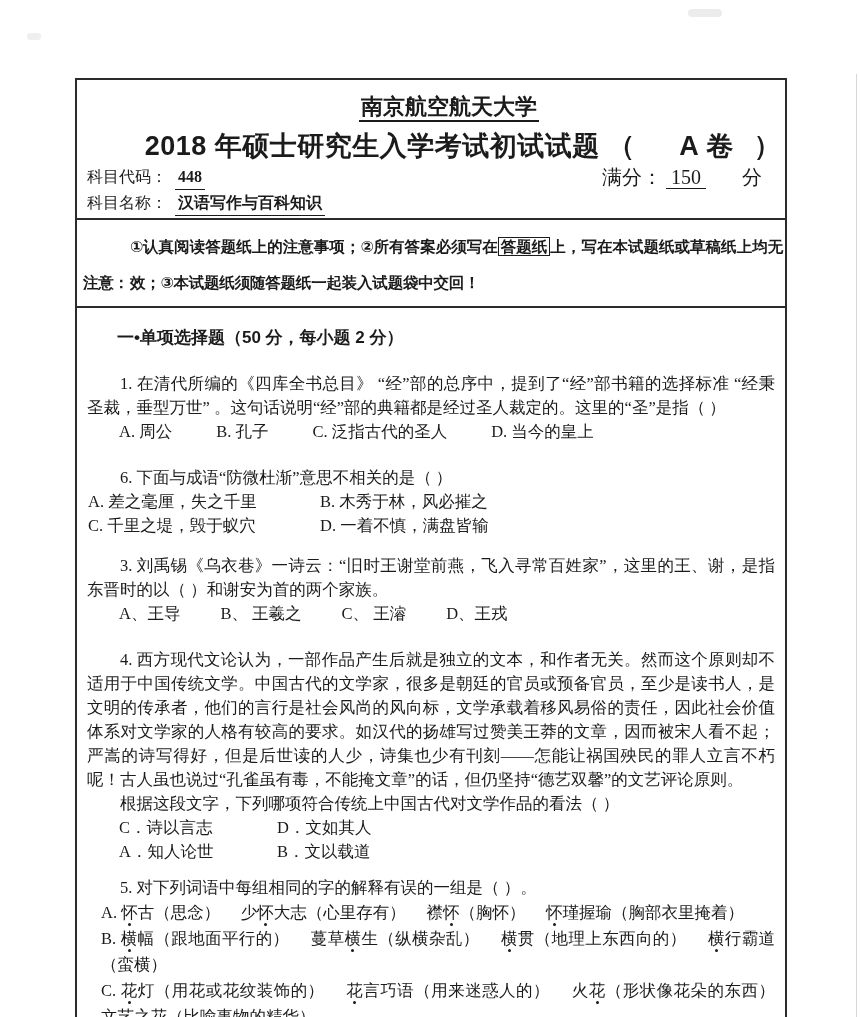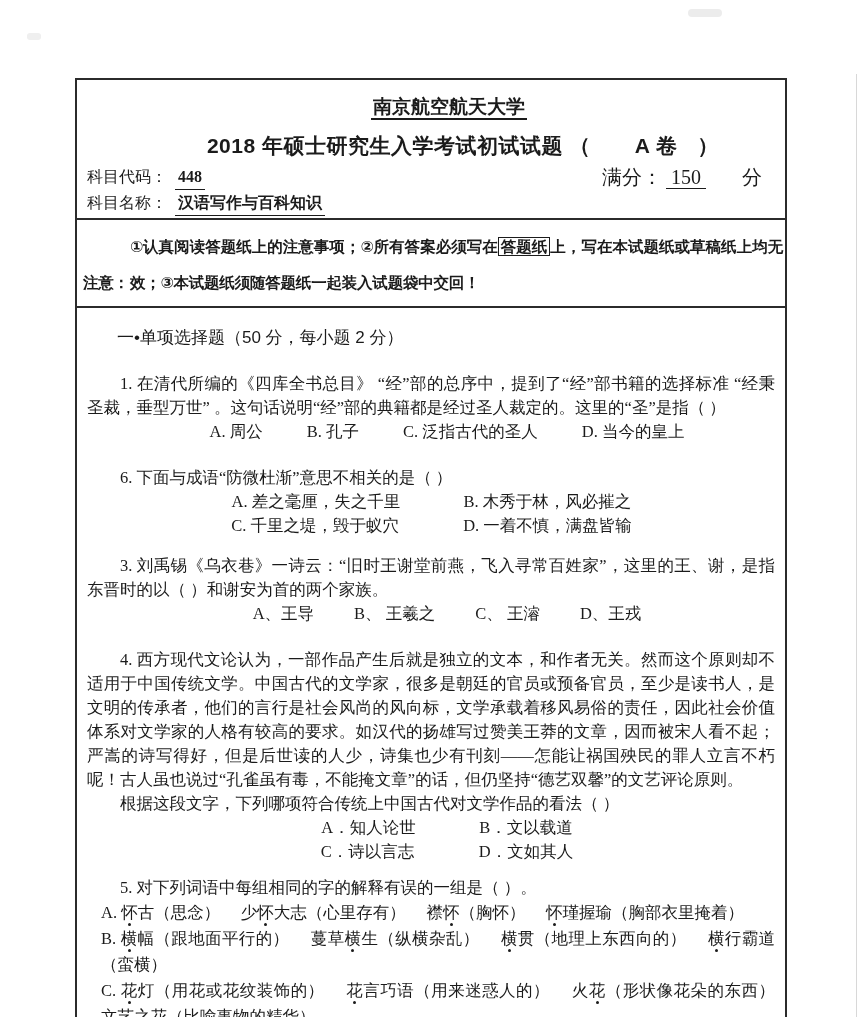--- a/index.html
+++ b/index.html
@@ -24,27 +24,27 @@
     width: 712px; height: 1200px;
     border: 2px solid #2b2b2b;
     background: #fff;
   }
 
   
   .hdr { border-bottom: 2px solid #2b2b2b; padding: 8px 0 2px; position: relative; }
   .university {
     margin: 6px 0 0; text-align: center;
     font-family: "Liberation Sans", "DejaVu Sans", sans-serif;
-    font-weight: bold; font-size: 19px; line-height: 26px; padding-left: 36px;
+    font-weight: bold; font-size: 22px; line-height: 26px; padding-left: 36px;
   }
   .university .u-line { border-bottom: 2px solid #1b1b1b; padding: 0 2px 1px; }
   .exam-title {
     margin: 12px 0 0 64px; text-align: center;
     font-family: "Liberation Sans", "DejaVu Sans", sans-serif;
-    font-weight: bold; font-size: 21px; line-height: 28px;
+    font-weight: bold; font-size: 27px; line-height: 28px;
     letter-spacing: 0.5px;
   }
   .exam-title .paper-type { padding: 0 6px 0 44px; }
   .exam-title .paren-close { padding-left: 14px; }
 
   .meta { position: relative; margin: 4px 0 0 10px; font-size: 16px; }
   .meta-line { display: flex; align-items: baseline; line-height: 25px; }
   .meta-label { flex: none; }
   .meta-value { margin-left: 8px; border-bottom: 1.5px solid #1b1b1b; padding: 0 3px 0; font-weight: bold; }
   .meta-right { position: absolute; left: 515px; top: 0; font-size: 20px; white-space: nowrap; }
@@ -61,28 +61,28 @@
     letter-spacing: -0.2px;
   }
   .notice-label { flex: none; }
   .notice-text { margin-left: 1px; text-align: justify; }
   .boxed { border: 1.5px solid #1b1b1b; padding: 0 2px; }
 
   
   .content { padding: 10px 10px 0; font-size: 16.5px; line-height: 24px; }
   .section-title {
     font-family: "Liberation Sans", "DejaVu Sans", sans-serif;
-    font-weight: normal; font-size: 17px;
+    font-weight: bold; font-size: 17px;
     margin: 8px 0 0 30px; line-height: 24px;
   }
   .question { margin-top: 22px; }
   .question.mt16 { margin-top: 16px; }
   .question.mt14 { margin-top: 12px; }
   .stem { margin: 0; text-indent: 2em; text-align: justify; }
-  .opt-row { display: flex; margin-left: 32px; white-space: nowrap; justify-content: center; }
+  .opt-row { display: flex; margin-left: 32px; white-space: nowrap; }
   .opt-row.tight { margin-left: 1px; }
   .opt-row.g44 > .opt:not(:last-child) { margin-right: 44px; }
   .opt-row.g40 > .opt:not(:last-child) { margin-right: 40px; }
   .opt-row.cols232 > .opt:first-child { width: 232px; }
   .opt-row.cols158 > .opt:first-child { width: 158px; }
   .opt-line { margin-left: 14px; line-height: 26px; text-align: justify; }
 
   
   .emph { position: relative; }
   .emph::after {
@@ -161,26 +161,26 @@
         <span class="opt">B、 王羲之</span>
         <span class="opt">C、 王濬</span>
         <span class="opt">D、王戎</span>
       </div>
     </div>
 
     <div class="question">
       <p class="stem">4. 西方现代文论认为，一部作品产生后就是独立的文本，和作者无关。然而这个原则却不适用于中国传统文学。中国古代的文学家，很多是朝廷的官员或预备官员，至少是读书人，是文明的传承者，他们的言行是社会风尚的风向标，文学承载着移风易俗的责任，因此社会价值体系对文学家的人格有较高的要求。如汉代的扬雄写过赞美王莽的文章，因而被宋人看不起；严嵩的诗写得好，但是后世读的人少，诗集也少有刊刻——怎能让祸国殃民的罪人立言不朽呢！古人虽也说过“孔雀虽有毒，不能掩文章”的话，但仍坚持“德艺双馨”的文艺评论原则。</p>
       <p class="stem">根据这段文字，下列哪项符合传统上中国古代对文学作品的看法（      ）</p>
       <div class="opt-row cols158">
+        <span class="opt">C．诗以言志</span>
+        <span class="opt">D．文如其人</span>
+      </div>
+      <div class="opt-row cols158">
         <span class="opt">A．知人论世</span>
         <span class="opt">B．文以载道</span>
-      </div>
-      <div class="opt-row cols158">
-        <span class="opt">C．诗以言志</span>
-        <span class="opt">D．文如其人</span>
       </div>
     </div>
 
     <div class="question mt14">
       <p class="stem">5.  对下列词语中每组相同的字的解释有误的一组是（      ）。</p>
       <div class="opt-line">A. <span class="emph">怀</span>古（思念）　 少<span class="emph">怀</span>大志（心里存有）　 襟<span class="emph">怀</span>（胸怀）　 <span class="emph">怀</span>瑾握瑜（胸部衣里掩着）</div>
       <div class="opt-line">B. <span class="emph">横</span>幅（跟地面平行的）　 蔓草<span class="emph">横</span>生（纵横杂乱）　 <span class="emph">横</span>贯（地理上东西向的）　 <span class="emph">横</span>行霸道（蛮横）</div>
       <div class="opt-line">C. <span class="emph">花</span>灯（用花或花纹装饰的）　 <span class="emph">花</span>言巧语（用来迷惑人的）　 火<span class="emph">花</span>（形状像花朵的东西）　 文艺之<span class="emph">花</span>（比喻事物的精华）</div>
 
     </div>

